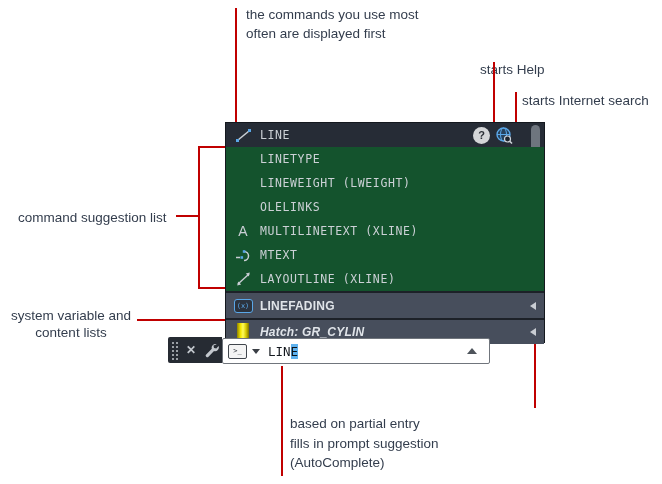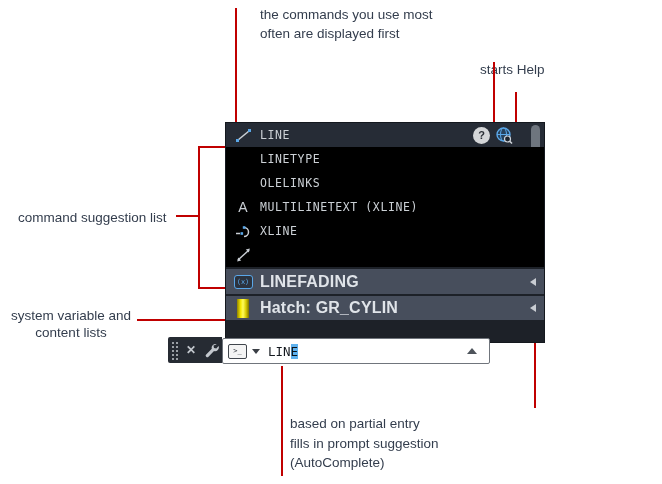--- a/index.html
+++ b/index.html
@@ -3,31 +3,31 @@
 <meta charset="utf-8">
 <style>
   html,body{margin:0;padding:0;background:#fff;}
   #canvas{position:relative;width:662px;height:484px;background:#ffffff;overflow:hidden;
           font-family:"Liberation Sans",sans-serif;}
   .ann{position:absolute;color:#333d4d;font-size:13.5px;line-height:19px;white-space:nowrap;}
   .rline{position:absolute;background:#c00000;}
   
   #panel{position:absolute;left:225px;top:122px;width:320px;height:221px;background:#1d2128;
          border:1px solid #14181e;box-sizing:border-box;}
-  .srow{position:relative;display:flex;align-items:center;height:24px;background:#000000;}
+  .srow{position:relative;display:flex;align-items:center;height:24px;background:#14532d;}
   .srow.selected{background:#262c36;}
   .icon-cell{width:34px;display:flex;align-items:center;justify-content:center;flex:0 0 34px;}
   .slabel{font-family:"DejaVu Sans Mono",monospace;font-size:11.5px;letter-spacing:0.6px;
           color:#ccd1d6;}
   .row-right{position:absolute;right:30px;top:0;height:24px;display:flex;align-items:center;gap:5px;}
   .help-circle{width:17px;height:17px;border-radius:50%;background:#d4d6d8;color:#2a2f36;
                font-size:11px;font-weight:bold;display:flex;align-items:center;justify-content:center;}
   .scroll-thumb{position:absolute;right:4px;top:2px;width:9px;height:31px;border-radius:4.5px;background:#6e757e;}
   .xrow{position:relative;display:flex;align-items:center;background:#474e5c;margin-top:2px;}
-  .xrow .xlabel{font-weight:bold;font-size:16px;color:#e0e4e9;letter-spacing:0.2px;}
+  .xrow .xlabel{font-weight:bold;font-size:12px;color:#e0e4e9;letter-spacing:0.2px;}
   .expand-tri{position:absolute;right:8px;top:50%;margin-top:-4px;width:0;height:0;
               border-top:4px solid transparent;border-bottom:4px solid transparent;
               border-right:6px solid #c9cdd3;}
   .sysvar-chip{width:17px;height:12px;border:1px solid #5aa7e8;border-radius:3px;color:#5aa7e8;
                font-size:7px;font-family:"DejaVu Sans Mono",monospace;display:flex;align-items:center;
                justify-content:center;background:#2c333e;}
   .hatch-chip{width:12px;height:19px;background:linear-gradient(to right,#8f8200,#f5e800 30%,#fffb5e 50%,#d8ca00 75%,#7d7100);}
   
   #cmd-toolbar{position:absolute;left:168px;top:337px;width:54px;height:26px;background:#262b33;
                border-radius:2px 0 0 2px;display:flex;align-items:center;gap:4px;padding-left:3px;box-sizing:border-box;}
@@ -44,31 +44,34 @@
   .collapse-arrow{position:absolute;right:12px;top:50%;margin-top:-3px;width:0;height:0;
                   border-left:5px solid transparent;border-right:5px solid transparent;
                   border-bottom:6px solid #4e545b;}
   .xicon{color:#c3c8ce;font-size:12px;font-weight:bold;width:16px;text-align:center;}
 </style>
 </head>
 <body>
 
 <div id="canvas">
 
-  <div class="ann" style="left:260px;top:5px;">
+  <div class="ann" style="left:246px;top:5px;">
     <div>the commands you use most</div>
     <div>often are displayed first</div>
   </div>
   <div class="rline" style="left:235px;top:8px;width:2px;height:114px;"></div>
 
   <div class="ann" style="left:480px;top:60px;">
     <div>starts Help</div>
   </div>
   <div class="rline" style="left:493px;top:62px;width:2px;height:60px;"></div>
 
+  <div class="ann" style="left:522px;top:91px;">
+    <div>starts Internet search</div>
+  </div>
   <div class="rline" style="left:515px;top:92px;width:2px;height:30px;"></div>
 
   <div class="ann" style="left:18px;top:208px;text-align:right;">
     <div>command suggestion list</div>
   </div>
   <div class="rline" style="left:176px;top:215px;width:23px;height:2px;"></div>
   <div class="rline" style="left:198px;top:146px;width:2px;height:143px;"></div>
   <div class="rline" style="left:198px;top:146px;width:28px;height:2px;"></div>
   <div class="rline" style="left:198px;top:287px;width:28px;height:2px;"></div>
 
@@ -111,62 +114,67 @@
         </span>
       </span>
       <span class="scroll-thumb"></span>
     </div>
 
     <div class="srow">
       <span class="icon-cell"></span>
       <span class="slabel">LINETYPE</span>
     </div>
 
+    <div class="srow">
+      <span class="icon-cell"></span>
+      <span class="slabel">LINEWEIGHT (LWEIGHT)</span>
+    </div>
 
     <div class="srow">
       <span class="icon-cell"></span>
       <span class="slabel">OLELINKS</span>
     </div>
 
     <div class="srow">
       <span class="icon-cell" style="color:#c9ced4;font-size:14px;font-family:'Liberation Sans',sans-serif;">A</span>
       <span class="slabel">MULTILINETEXT (XLINE)</span>
     </div>
 
     <div class="srow">
       <span class="icon-cell">
         <svg width="17" height="15" viewBox="0 0 17 15">
           <path d="M9 3.5 a4.5 4.5 0 0 1 0 9" fill="none" stroke="#c9ced4" stroke-width="1.5"></path>
           <line x1="1" y1="9.5" x2="5" y2="9.5" stroke="#c9ced4" stroke-width="1.5"></line>
           <rect x="5.5" y="8.2" width="2.6" height="2.6" fill="#5aa7e8"></rect>
           <rect x="7.8" y="2.2" width="2.6" height="2.6" fill="#5aa7e8"></rect>
         </svg>
       </span>
-      <span class="slabel">XLINE</span>
+      <span class="slabel">MTEXT</span>
     </div>
 
     <div class="srow">
       <span class="icon-cell">
         <svg width="17" height="16" viewBox="0 0 17 16">
           <line x1="3" y1="13" x2="14" y2="3" stroke="#c9ced4" stroke-width="1.4"></line>
           <path d="M14.8 1.4 l-4 1 3 3 z" fill="#c9ced4"></path>
           <path d="M2.2 14.6 l4-1 -3-3 z" fill="#c9ced4"></path>
         </svg>
       </span>
+      <span class="slabel">LAYOUTLINE (XLINE)</span>
     </div>
 
     <div class="xrow" style="height:25px;">
       <span class="icon-cell">
         <span class="sysvar-chip">(x)</span>
       </span>
       <span class="xlabel">LINEFADING</span>
       <span class="expand-tri"></span>
     </div>
 
-    <div class="xrow" style="height:24px;">
+    <div class="xrow" style="height:24px;font-style:italic;">
       <span class="icon-cell">
         <span class="hatch-chip"></span>
       </span>
       <span class="xlabel">Hatch: GR_CYLIN</span>
       <span class="expand-tri"></span>
     </div>
   </div>
 
   <div id="cmd-toolbar">
     <span style="display:flex;">

